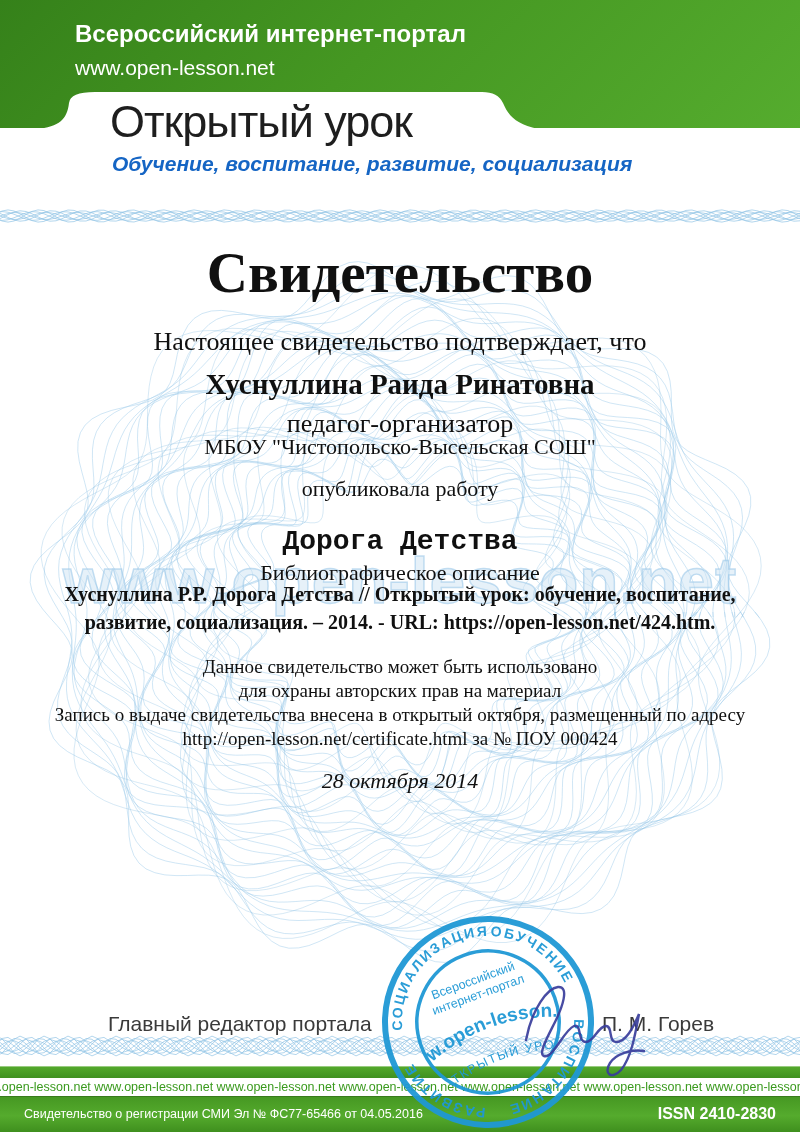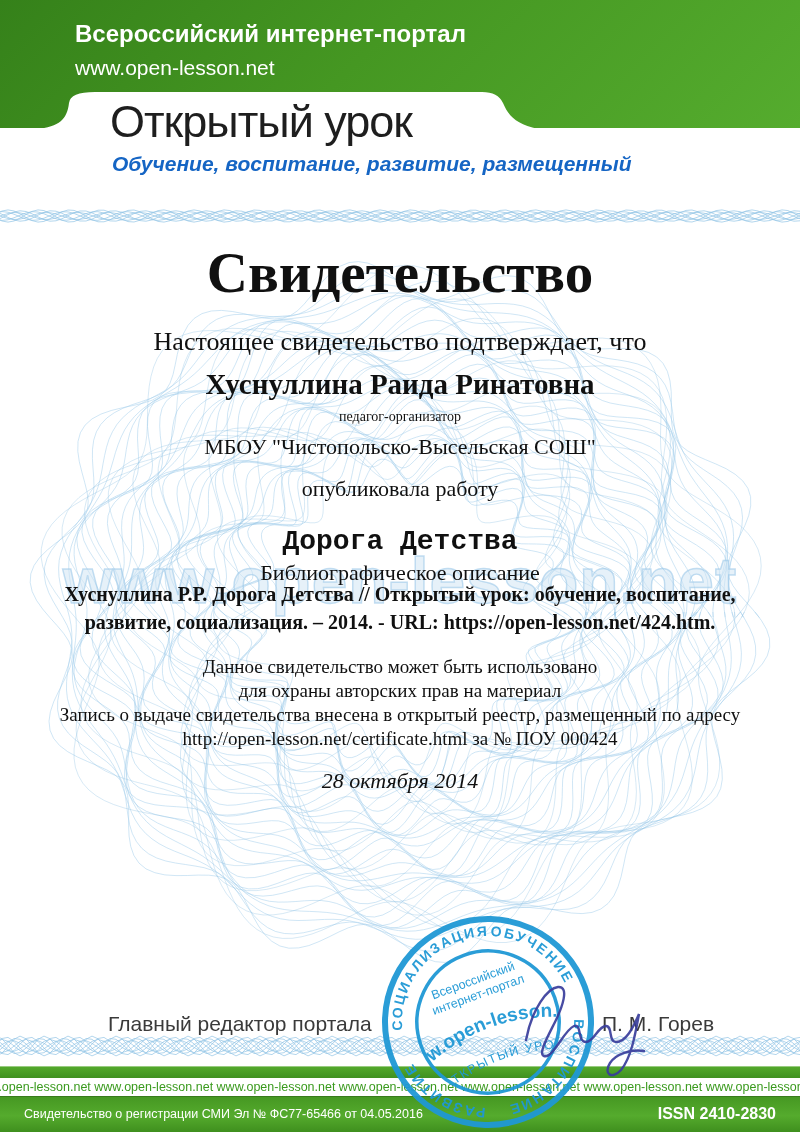--- a/index.html
+++ b/index.html
@@ -22,21 +22,21 @@
         color:#1e1e1e;letter-spacing:-1px;}
   .card-tagline{position:absolute;left:112px;top:152px;z-index:5;font-size:21px;font-weight:600;
         font-style:italic;color:#1565c4;}
 
   
   .ser{position:absolute;left:0;width:100%;text-align:center;z-index:6;
         font-family:"Liberation Serif",serif;color:#101010;}
   .t-title{top:240px;font-size:57px;font-weight:700;}
   .t-intro{top:327px;font-size:26px;}
   .t-name{top:368px;font-size:29px;font-weight:700;}
-  .t-role{top:409px;font-size:14px;}
+  .t-role{top:409px;font-size:26px;}
   .t-school{top:434px;font-size:22px;}
   .t-action{top:476px;font-size:22px;}
   .t-work{top:526px;font-size:28px;font-weight:700;font-family:Liberation Mono, monospace;}
   .t-biblabel{top:560px;font-size:22px;}
   .t-bib{top:580px;font-size:20px;font-weight:700;line-height:28px;}
   .t-usage{top:655px;font-size:19px;line-height:24px;}
   .t-date{top:768px;font-size:22px;font-style:italic;}
 
   
   .editor-label{position:absolute;left:108px;top:1012px;z-index:6;font-size:21px;color:#3a3a3a;}
@@ -131,38 +131,38 @@
 
   <div class="header">
     <div class="portal-title">Всероссийский интернет-портал</div>
     <div class="portal-url">www.open-lesson.net</div>
   </div>
 
   <svg class="card-svg" width="800" height="132">
     <path d="M36,129 C60,127 67,119 69,103 Q70,92 95,92 L482,92 Q498,92 503,103 C509,117 517,124 538,129 Z" fill="#ffffff"></path>
   </svg>
   <div class="card-title">Открытый урок</div>
-  <div class="card-tagline">Обучение, воспитание, развитие, размещенный</div>
+  <div class="card-tagline">Обучение, воспитание, развитие, социализация</div>
 
   <div class="ser t-title">Свидетельство</div>
   <div class="ser t-intro">Настоящее свидетельство подтверждает, что</div>
   <div class="ser t-name">Хуснуллина Раида Ринатовна</div>
   <div class="ser t-role">педагог-организатор</div>
   <div class="ser t-school">МБОУ "Чистопольско-Высельская СОШ"</div>
   <div class="ser t-action">опубликовала работу</div>
   <div class="ser t-work">Дорога Детства</div>
   <div class="ser t-biblabel">Библиографическое описание</div>
   <div class="ser t-bib">
     <div>Хуснуллина Р.Р. Дорога Детства // Открытый урок: обучение, воспитание,</div>
     <div>развитие, социализация. – 2014. - URL: https://open-lesson.net/424.htm.</div>
   </div>
   <div class="ser t-usage">
     <div>Данное свидетельство может быть использовано</div>
     <div>для охраны авторских прав на материал</div>
-    <div>Запись о выдаче свидетельства внесена в открытый реестр, размещенный по адресу</div>
+    <div>Запись о выдаче свидетельства внесена в открытый октября, размещенный по адресу</div>
     <div>http://open-lesson.net/certificate.html за № ПОУ 000424</div>
   </div>
   <div class="ser t-date">28 октября 2014</div>
 
   <div class="editor-label">Главный редактор портала</div>
   <div class="editor-name">П. М. Горев</div>
 
   <svg class="stamp" width="240" height="240" viewBox="-120 -120 240 240">
     <g transform="rotate(-20)" fill="none" stroke="#1f98d5">
       <circle r="103" stroke-width="6"></circle>

